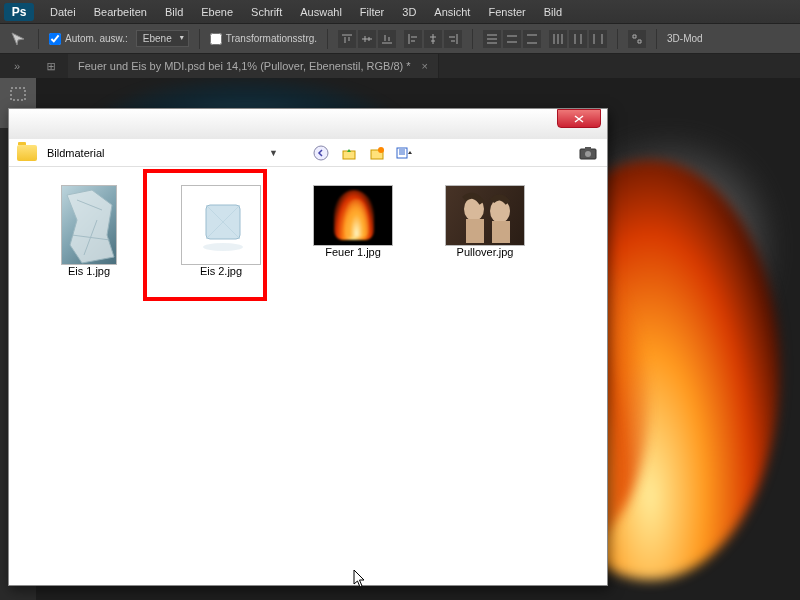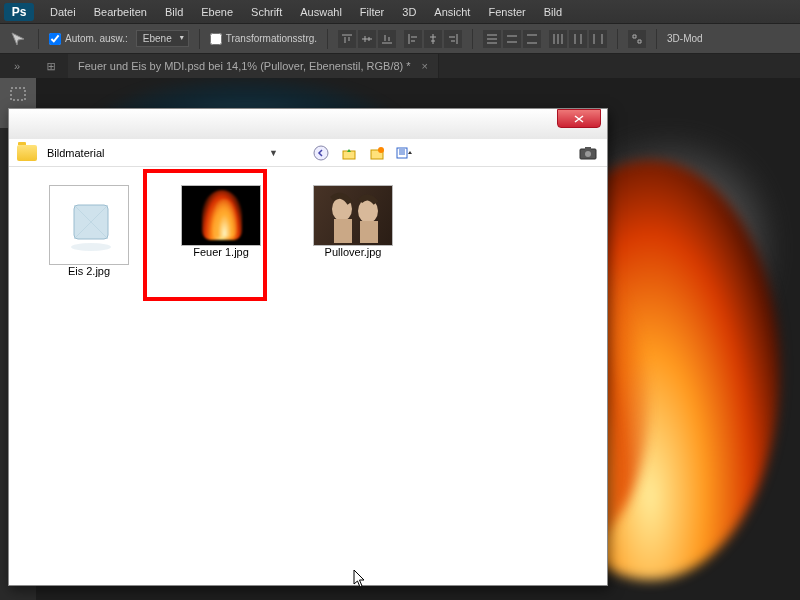--- a/index.html
+++ b/index.html
@@ -293,20 +293,29 @@
         <svg width="18" height="14">
             <rect x="1" y="3" width="16" height="10" rx="1" fill="#555" stroke="#333"></rect>
             <circle cx="9" cy="8" r="3" fill="#999"></circle>
             <rect x="6" y="1" width="6" height="3" fill="#555"></rect>
           </svg>
       </div>
     </div>
 
     <div class="dlg-body">
 
+      <div class="thumb">
+        <div class="thumb-img ice-bg" style="width:56px;height:80px;">
+          <svg width="56" height="80">
+              <path d="M5 10 L30 5 L50 20 L45 50 L52 72 L20 78 L8 60 L15 35 Z" fill="#dfe9ec" stroke="#a3bcc4" opacity=".8"></path>
+              <path d="M15 15 L40 25 M22 70 L35 35 M10 50 L48 55" stroke="#8aa8b3" opacity=".6"></path>
+            </svg>
+        </div>
+        <div class="thumb-label">Eis 1.jpg</div>
+      </div>
 
       <div class="thumb">
         <div class="thumb-img" style="width:80px;height:80px;background:#fff;">
           <svg width="80" height="80">
               <rect x="24" y="20" width="34" height="34" rx="4" fill="#cfe2ec" stroke="#9abccf"></rect>
               <path d="M24 20 L58 54 M58 20 L24 54" stroke="#b5d0de" opacity=".6"></path>
               <ellipse cx="41" cy="62" rx="20" ry="4" fill="#dce8ee" opacity=".6"></ellipse>
             </svg>
         </div>
         <div class="thumb-label">Eis 2.jpg</div>

